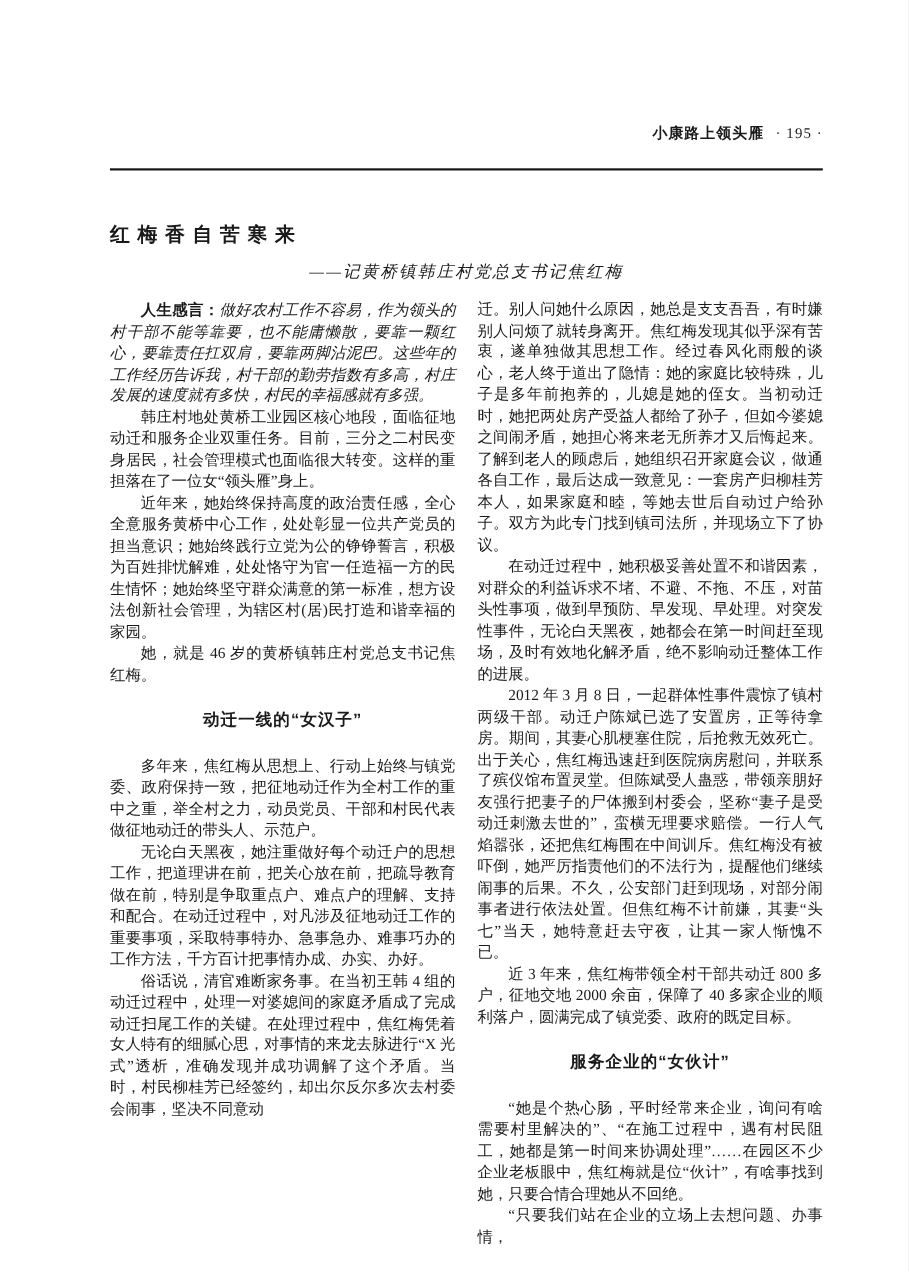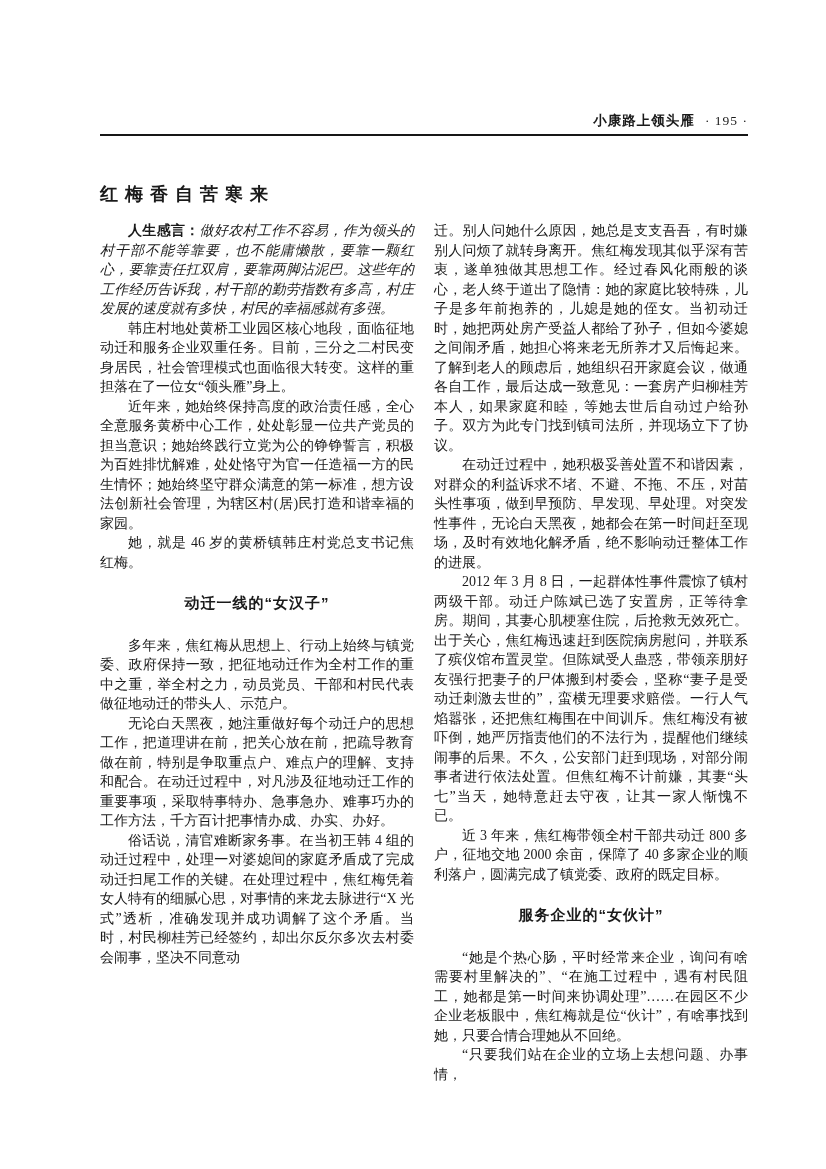--- a/index.html
+++ b/index.html
@@ -9,21 +9,21 @@
     background:#ffffff;
     margin:0 auto;
     font-family:"Liberation Serif","DejaVu Serif",serif;
     color:#1a1a1a;
     overflow:hidden;
   }
   .content{position:absolute;left:100px;top:112px;width:648px;}
   .header{
     text-align:right;
     border-bottom:2px solid #161616;
-    padding-bottom:4px;
+    padding-bottom:23px;
     font-size:13.5px;
     letter-spacing:1px;
   }
   .running-title{
     font-family:"Liberation Sans","DejaVu Sans",sans-serif;
     font-weight:bold;
   }
   .page-number{
     font-family:"Liberation Serif","DejaVu Serif",serif;
     margin-left:6px;
@@ -76,20 +76,21 @@
 
 <div class="page">
   <div class="content">
 
     <div class="header">
       <span class="running-title">小康路上领头雁</span>
       <span class="page-number">· 195 ·</span>
     </div>
 
     <div class="title">红梅香自苦寒来</div>
+    <div class="subtitle">——记黄桥镇韩庄村党总支书记焦红梅</div>
 
     <div class="columns">
 
       <div class="column">
         <p class="para"><span class="motto-label">人生感言：</span><span class="motto-text">做好农村工作不容易，作为领头的村干部不能等靠要，也不能庸懒散，要靠一颗红心，要靠责任扛双肩，要靠两脚沾泥巴。这些年的工作经历告诉我，村干部的勤劳指数有多高，村庄发展的速度就有多快，村民的幸福感就有多强。</span></p>
         <p class="para">韩庄村地处黄桥工业园区核心地段，面临征地动迁和服务企业双重任务。目前，三分之二村民变身居民，社会管理模式也面临很大转变。这样的重担落在了一位女“领头雁”身上。</p>
         <p class="para">近年来，她始终保持高度的政治责任感，全心全意服务黄桥中心工作，处处彰显一位共产党员的担当意识；她始终践行立党为公的铮铮誓言，积极为百姓排忧解难，处处恪守为官一任造福一方的民生情怀；她始终坚守群众满意的第一标准，想方设法创新社会管理，为辖区村(居)民打造和谐幸福的家园。</p>
         <p class="para">她，就是 46 岁的黄桥镇韩庄村党总支书记焦红梅。</p>
         <div class="col-heading">动迁一线的“女汉子”</div>
         <p class="para">多年来，焦红梅从思想上、行动上始终与镇党委、政府保持一致，把征地动迁作为全村工作的重中之重，举全村之力，动员党员、干部和村民代表做征地动迁的带头人、示范户。</p>

